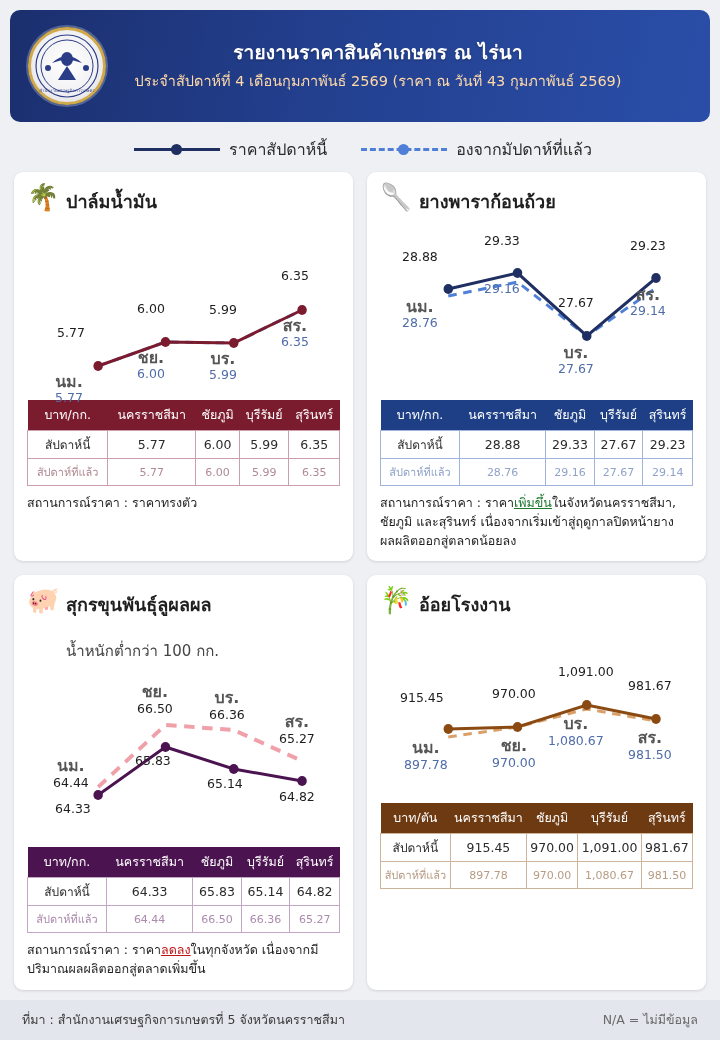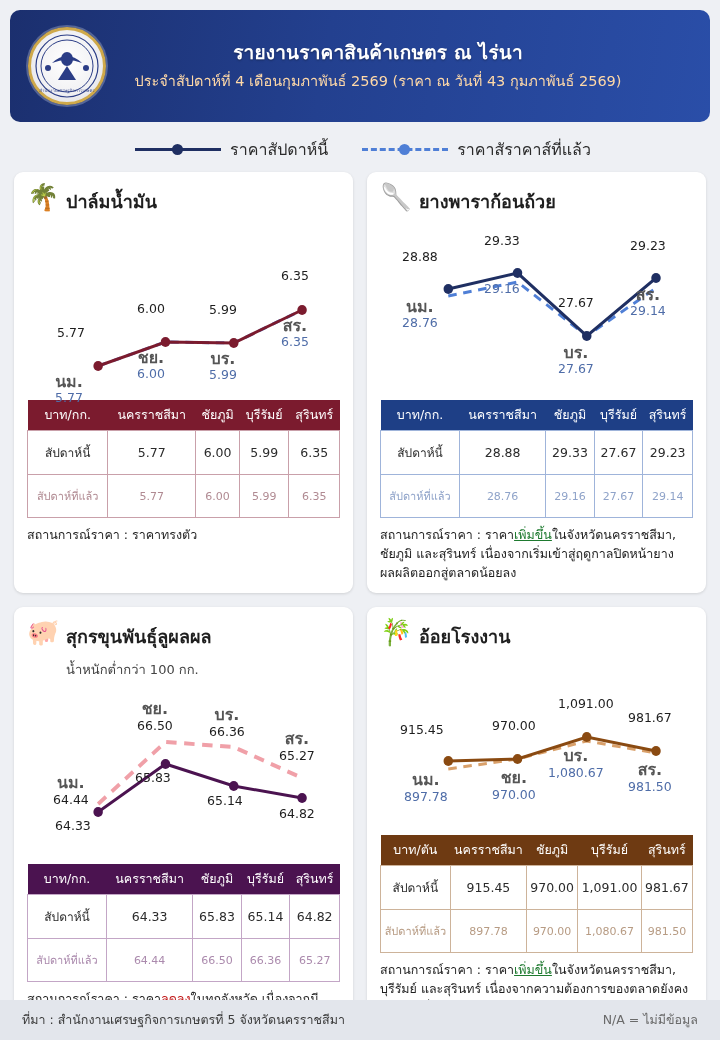--- a/index.html
+++ b/index.html
@@ -72,36 +72,36 @@
   .card {
     background: #fff;
     border-radius: 9px;
     box-shadow: 0 1px 3px rgba(0,0,0,.13);
     padding: 12px 13px 11px 13px;
     position: relative;
   }
   .card-head { display: flex; align-items: flex-start; gap: 9px; }
   .card-emoji { font-size: 26px; line-height: 1; width: 30px; text-align:center; }
   .card-title { font-size: 18px; font-weight: bold; color: #1f1f1f; padding-top: 3px;}
-  .card-note { font-size: 13px; color: #444; margin-top: 8px; }
+  .card-note { font-size: 15px; color: #444; margin-top: 20px; }
   .chart { position: relative; height: 176px; margin: 2px 0 6px 0; }
   .chart svg { display: block; width: 100%; height: 100%; }
   .lbl {
     position: absolute; font-size: 12.5px; color: #1e1e1e; white-space: nowrap;
     line-height: 1.15; text-align: center;
   }
   .lbl .sm { font-size: 16px; color: #555; display:block;font-weight:bold; }
   .lbl.prev { color: #4f6da8; }
   
   table { border-collapse: collapse; width: 100%; font-size: 12.5px; border-radius: 31px; }
   th {
     color: #fff; font-weight: normal; padding: 5px 2px; text-align: center;
     font-size: 12.5px;
   }
-  td { text-align: center; padding: 12px 2px; }
+  td { text-align: center; padding: 4px 2px; }
   td.row-label { font-size: 12px; }
   tr.prev td { font-size: 11px; }
   .t-maroon th { background: #7b1b2e; }
   .t-maroon td { border: 1px solid #c9a0aa; }
   .t-maroon tr.prev td { color: #b08a92; }
   .t-blue th { background: #1e3f86; }
   .t-blue td { border: 1px solid #9fb4da; }
   .t-blue tr.prev td { color: #8fa3c9; }
   .t-purple th { background: #4b1350; }
   .t-purple td { border: 1px solid #c3a6c6; }
@@ -154,21 +154,21 @@
         <span class="bar"></span>
         <span class="dot"></span>
       </span>
     <span class="legend-label">ราคาสัปดาห์นี้</span>
   </div>
   <div class="legend-item">
     <span class="lg-line dashed">
         <span class="bar"></span>
         <span class="dot"></span>
       </span>
-    <span class="legend-label">ราคาสัราคาส์ที่แล้ว</span>
+    <span class="legend-label">องจากมัปดาห์ที่แล้ว</span>
   </div>
 </div>
 
 <div class="grid">
 
   <div class="card">
     <div class="card-head">
       <div class="card-emoji">🌴</div>
       <div>
         <div class="card-title">ปาล์มน้ำมัน</div>
@@ -376,23 +376,20 @@
       </tr>
       <tr class="prev">
         <td class="row-label">สัปดาห์ที่แล้ว</td>
         <td>897.78</td>
         <td>970.00</td>
         <td>1,080.67</td>
         <td>981.50</td>
       </tr>
     </tbody>
       </table>
-    <div class="status">
-      <span>สถานการณ์ราคา : </span><span>ราคา</span><span class="up">เพิ่มขึ้น</span><span>ในจังหวัดนครราชสีมา, บุรีรัมย์ และสุรินทร์ เนื่องจากความต้องการของตลาดยังคงมีอยู่ต่อเนื่อง</span>
-    </div>
   </div>
 
 </div>
 
 <div class="footer">
   <div>ที่มา : สำนักงานเศรษฐกิจการเกษตรที่ 5 จังหวัดนครราชสีมา</div>
   <div class="right">N/A = ไม่มีข้อมูล</div>
 </div>
 
 </body></html>

